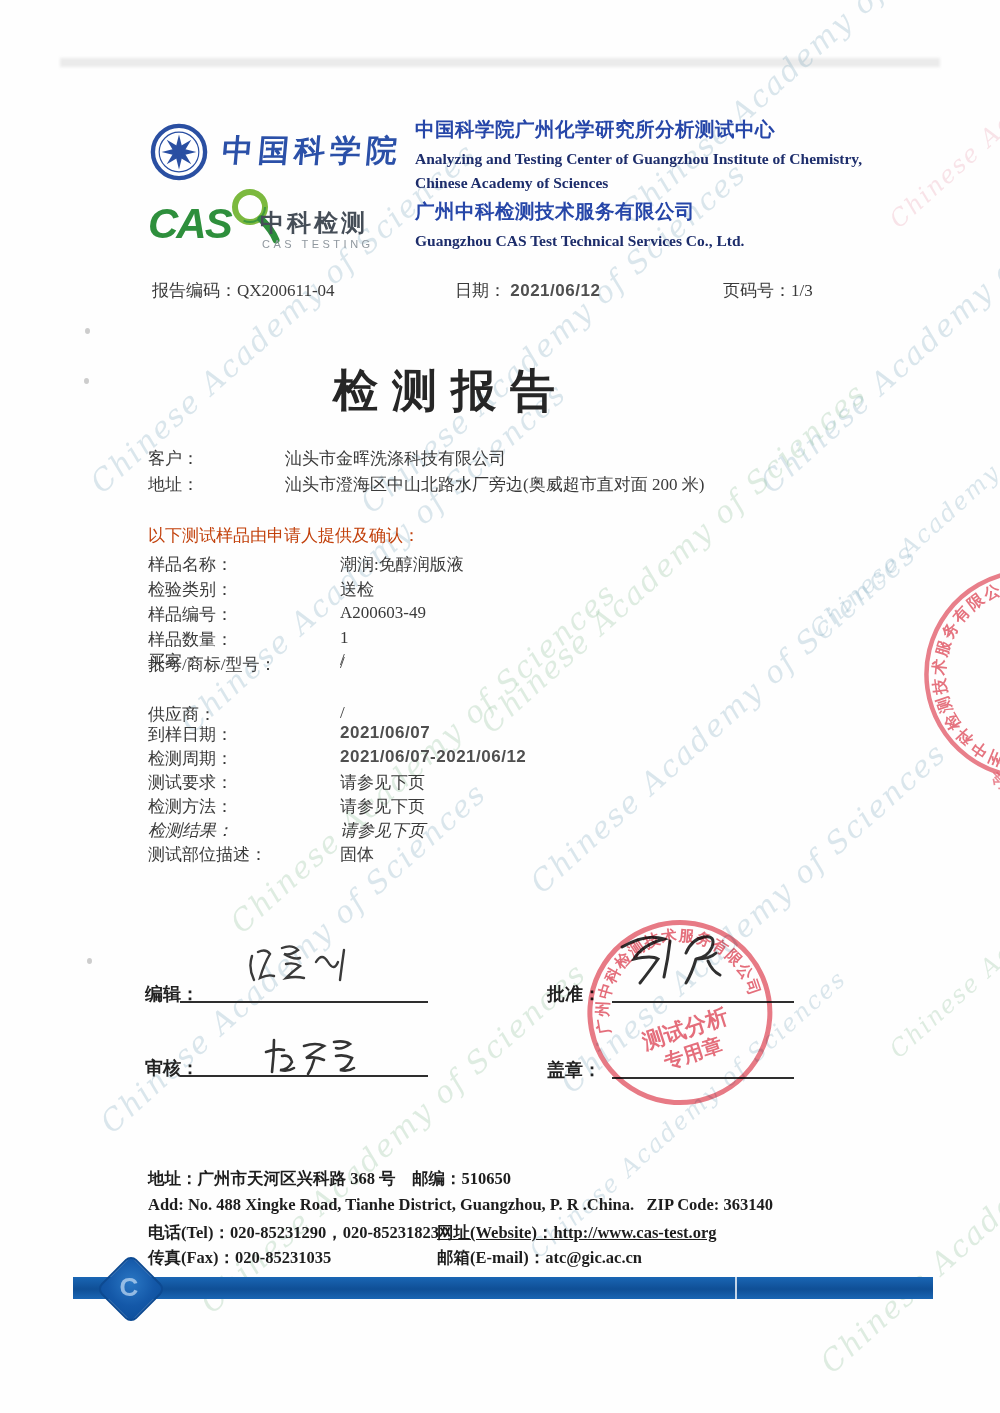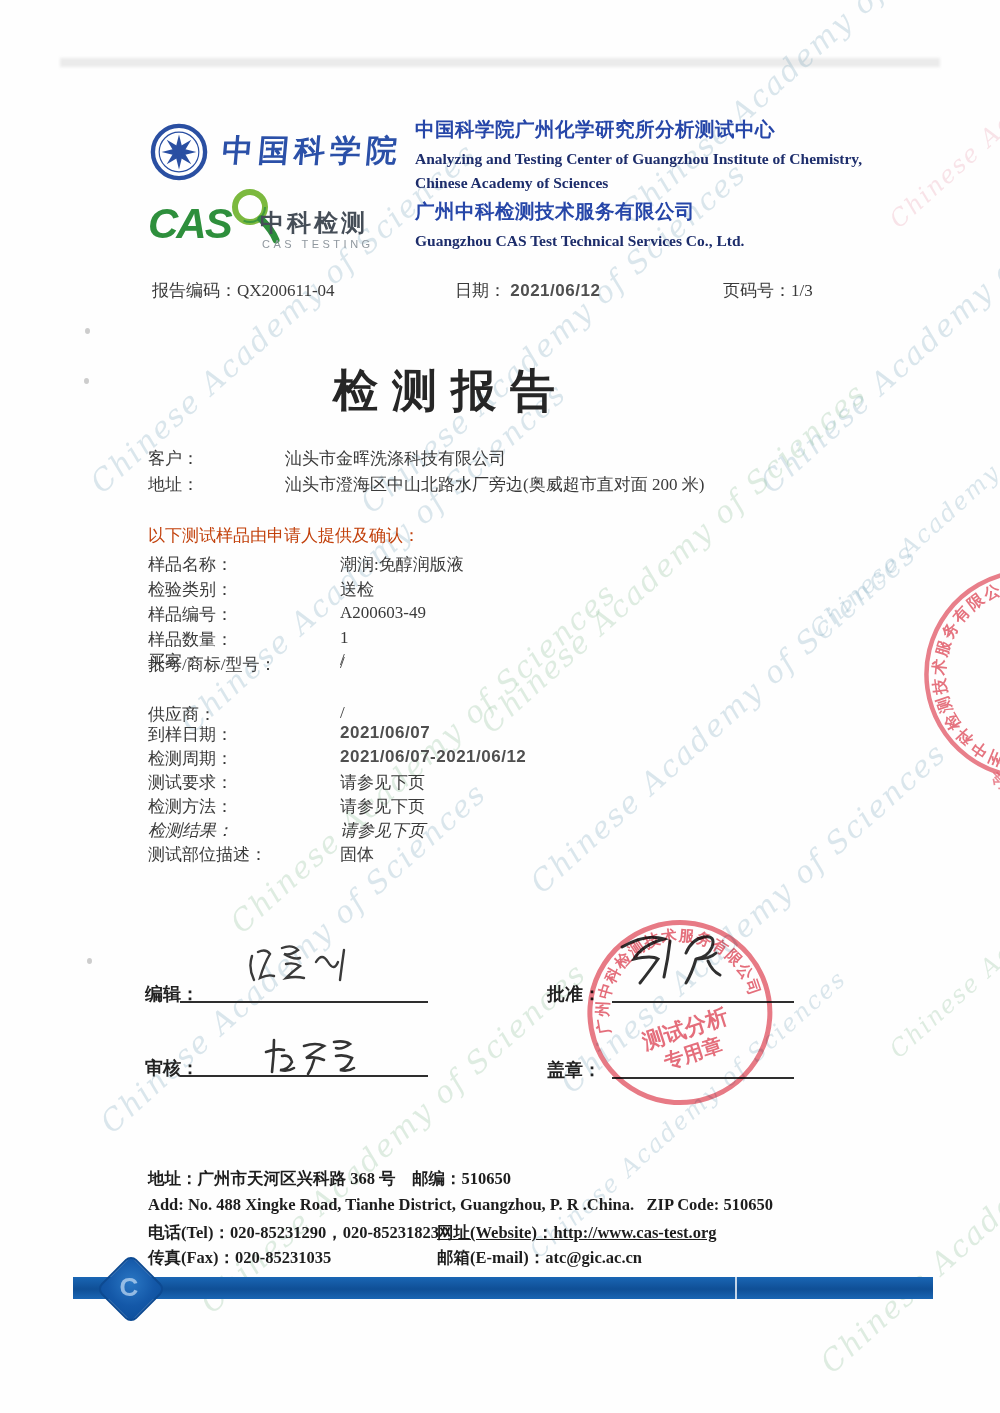--- a/index.html
+++ b/index.html
@@ -222,21 +222,21 @@
       <text x="98" y="208" font-size="14" font-weight="bold" fill="rgba(226,90,105,0.7)" transform="rotate(55 98 208)" font-family="Liberation Sans, sans-serif">专用章</text>
     </svg>
   </div>
 
   <div class="abs foot" style="left:148px;top:1168px;">
     <span>地址：广州市天河区兴科路 368 号</span>&nbsp;&nbsp;&nbsp;
     <span>邮编：510650</span>
   </div>
   <div class="abs foot" style="left:148px;top:1195px;">
     <span>Add: No. 488 Xingke Road, Tianhe District, Guangzhou, P. R .China.</span>&nbsp;&nbsp;
-    <span>ZIP Code: 510650</span>
+    <span>ZIP Code: 363140</span>
   </div>
   <div class="abs foot" style="left:148px;top:1222px;">电话(Tel)：020-85231290，020-85231823</div>
   <div class="abs foot" style="left:437px;top:1222px;text-decoration:underline;">网址(Website)：http://www.cas-test.org</div>
   <div class="abs foot" style="left:148px;top:1247px;">传真(Fax)：020-85231035</div>
   <div class="abs foot" style="left:437px;top:1247px;">邮箱(E-mail)：atc@gic.ac.cn</div>
 
   <div class="abs bluebar">
     <div class="bar-divider"></div>
   </div>
   <div class="abs gem"></div>

